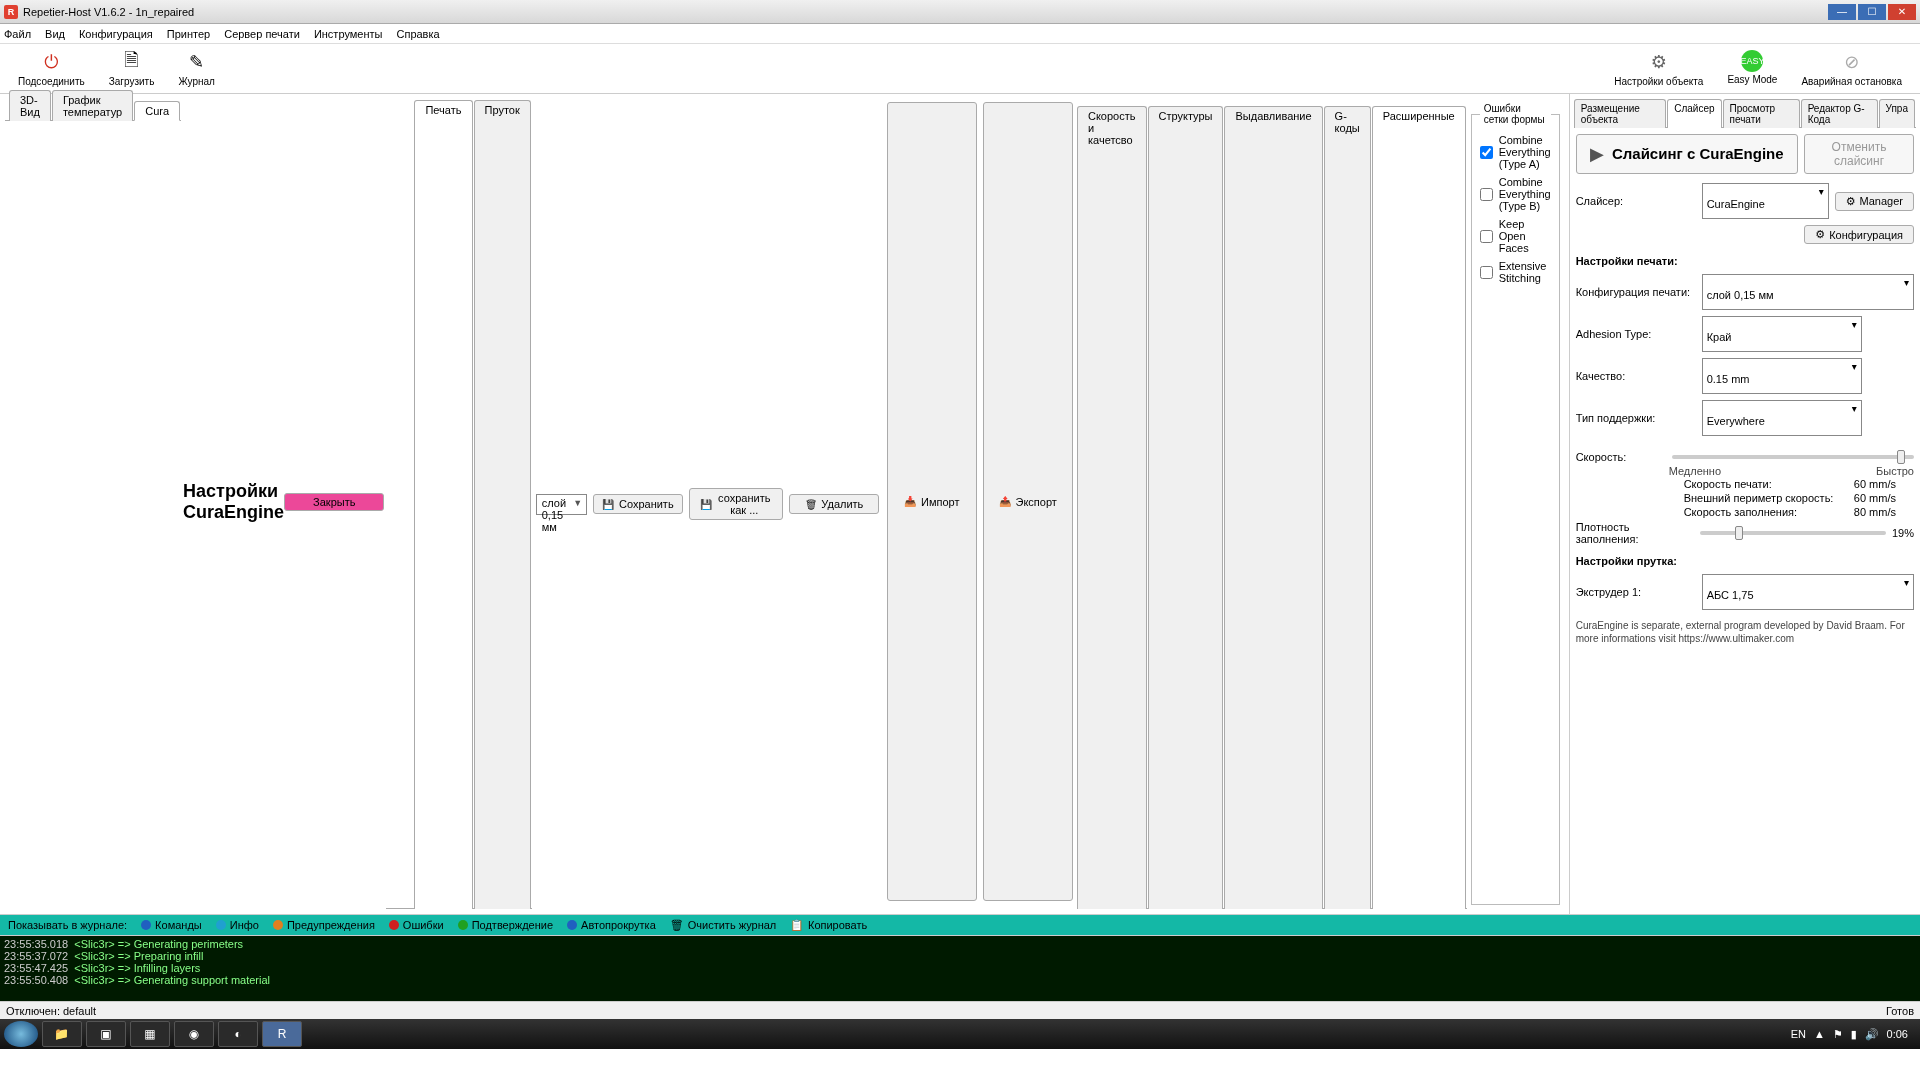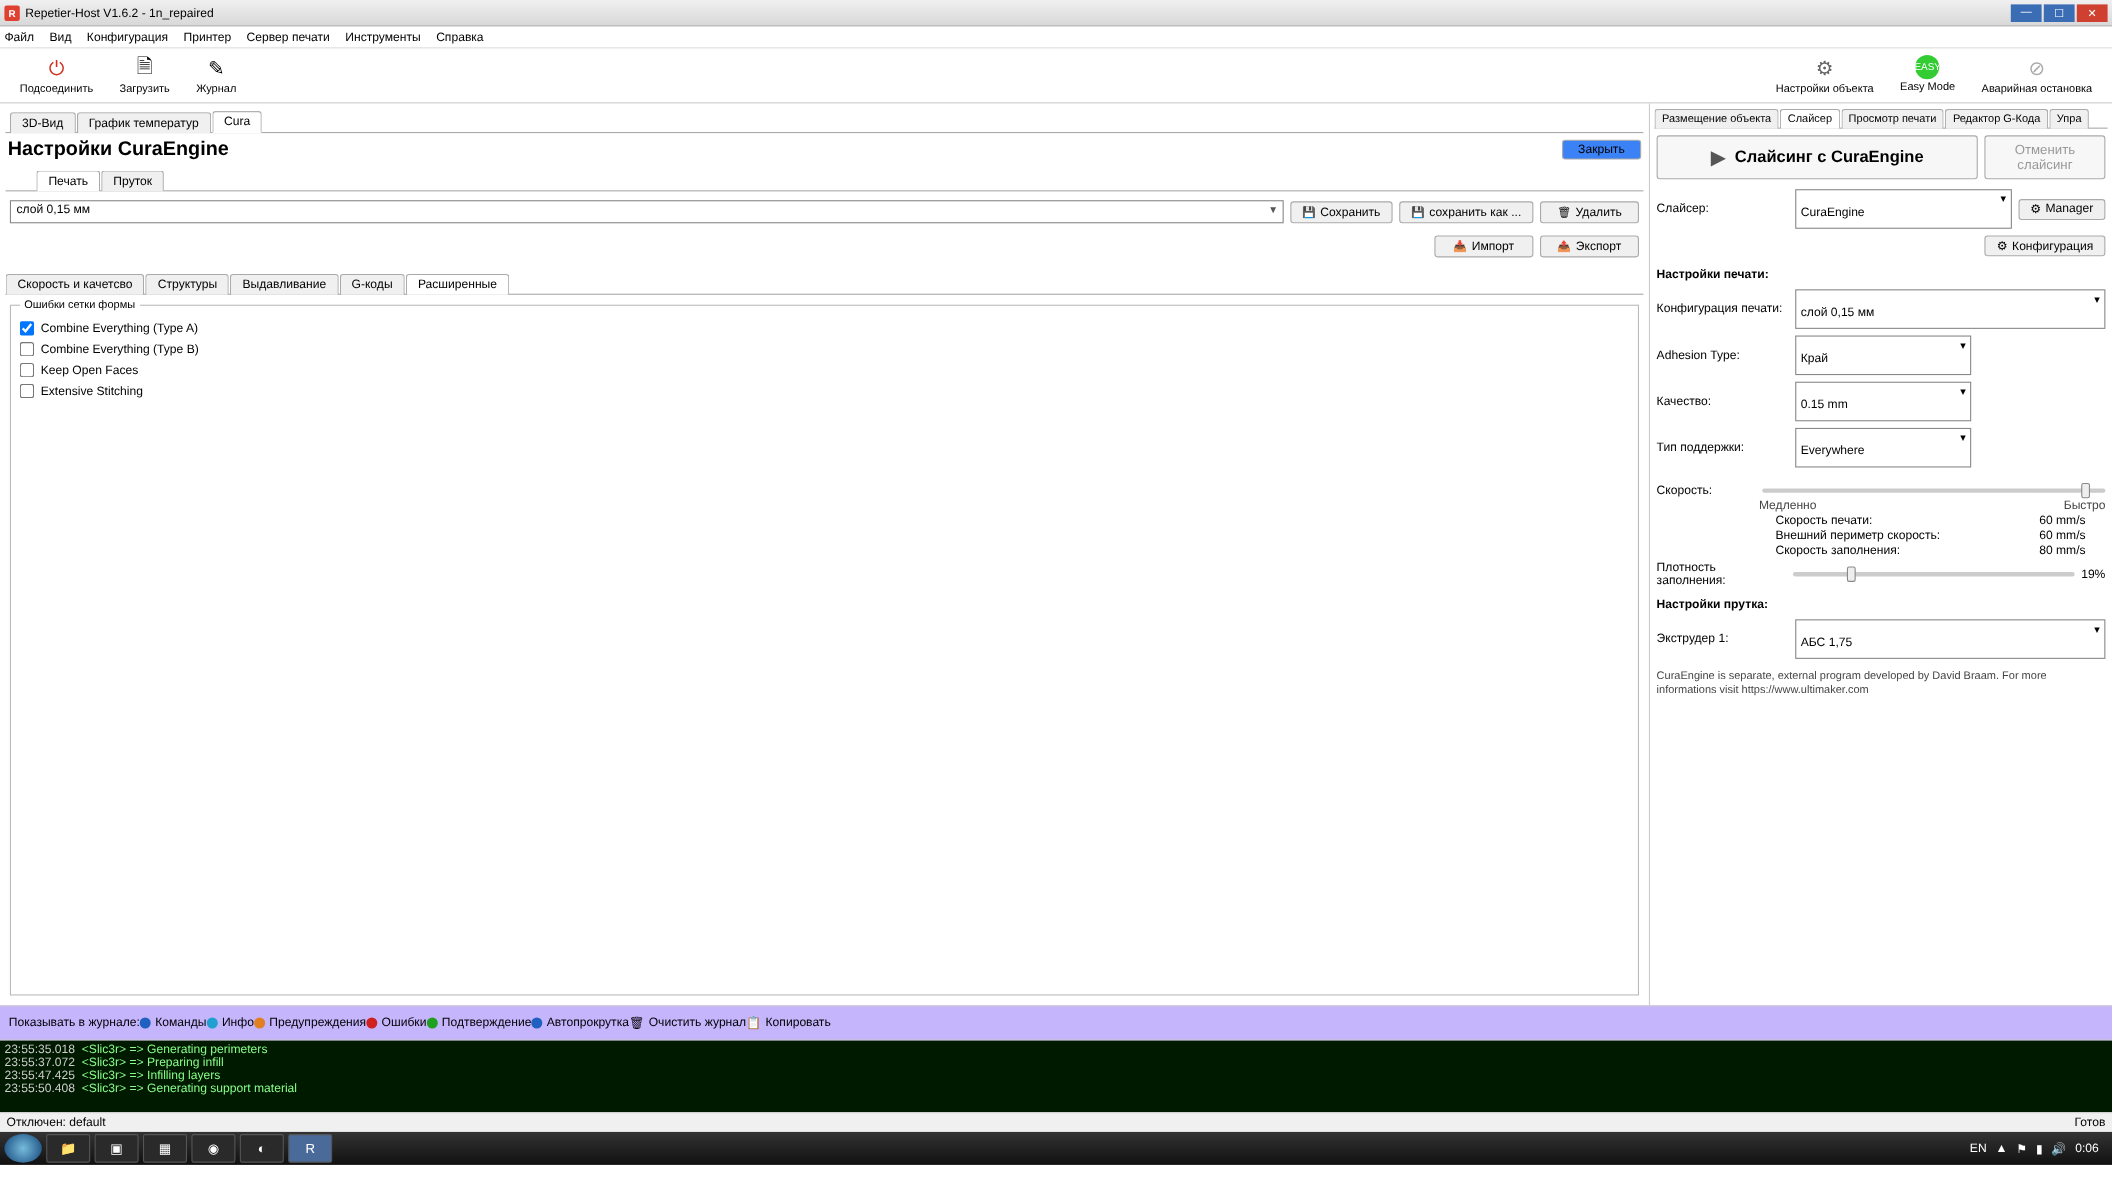--- a/index.html
+++ b/index.html
@@ -18,25 +18,25 @@
 .toolbar { height: 50px; display: flex; align-items: center; padding: 0 6px; border-bottom: 1px solid #ccc; }
 .tool-btn { display: flex; flex-direction: column; align-items: center; padding: 2px 12px; cursor: pointer; }
 .tool-icon { width: 24px; height: 24px; display: flex; align-items: center; justify-content: center; font-size: 18px; }
 .tool-icon.connect { color: #d03020; }
 .tool-label { font-size: 10px; margin-top: 2px; }
 .toolbar-right { margin-left: auto; display: flex; }
 .tabs-row { height: 22px; display: flex; align-items: flex-end; padding-left: 4px; border-bottom: 1px solid #aaa; }
 .tab { padding: 3px 10px; border: 1px solid #aaa; border-bottom: none; margin-right: 1px; cursor: pointer; background: #f0f0f0; border-radius: 3px 3px 0 0; position: relative; top: 1px; }
 .tab.active { background: #fff; border-bottom: 1px solid #fff; }
 .main-split { display: flex; height: 820px; }
-.left-pane { flex: 1; padding: 5px; display: flex; flex-direction: column; border-right: 1px solid #ccc; }
+.left-pane { flex: 1; padding: 5px; display: flex; flex-direction: row; border-right: 1px solid #ccc; }
 .right-pane { width: 420px; padding: 4px; display: flex; flex-direction: column; overflow: hidden; }
 .page-header { display: flex; align-items: center; padding: 4px 2px 8px 2px; }
 .page-title { font-size: 18px; font-weight: bold; }
-.close-btn { margin-left: auto; padding: 2px 14px; border: 1px solid #aaa; background: #3b82f6; border-radius: 3px; cursor: pointer; }
+.close-btn { margin-left: auto; padding: 2px 28px; border: 1px solid #aaa; background: #ec4899; border-radius: 3px; cursor: pointer; }
 .sub-tabs { display: flex; border-bottom: 1px solid #aaa; padding-left: 28px; }
 .sub-tab { padding: 3px 10px; border: 1px solid #aaa; border-bottom: none; margin-right: 1px; cursor: pointer; background: #f0f0f0; border-radius: 3px 3px 0 0; position: relative; top: 1px; }
 .sub-tab.active { background: #fff; }
 .config-row { display: flex; gap: 6px; padding: 8px 4px; align-items: center; }
 .dropdown { flex: 1; height: 21px; border: 1px solid #888; padding: 2px 20px 2px 5px; background: #fff; position: relative; cursor: pointer; }
 .dropdown::after { content: "▼"; position: absolute; right: 4px; top: 3px; font-size: 9px; color: #555; }
 .small-btn { padding: 3px 10px; border: 1px solid #aaa; background: #f0f0f0; border-radius: 3px; cursor: pointer; min-width: 90px; text-align: center; display: flex; align-items: center; justify-content: center; gap: 4px; }
 .small-btn .icn { font-size: 10px; }
 .config-row2 { display: flex; justify-content: flex-end; gap: 6px; padding: 3px 4px 8px 4px; }
 .adv-tabs { display: flex; border-bottom: 1px solid #aaa; margin-top: 6px; }
@@ -58,21 +58,21 @@
 .kv-select::after { content: "▾"; position: absolute; right: 4px; top: 2px; font-size: 10px; }
 .btn-mgr { padding: 2px 10px; border: 1px solid #aaa; background: #f0f0f0; border-radius: 3px; cursor: pointer; display: flex; align-items: center; gap: 4px; }
 .section-head { font-weight: bold; padding: 8px 2px 4px 2px; }
 .slider-row { display: flex; align-items: center; padding: 2px 2px; gap: 6px; }
 .slider { flex: 1; height: 4px; background: #ccc; position: relative; border-radius: 2px; }
 .slider-thumb { position: absolute; width: 8px; height: 14px; background: #eee; border: 1px solid #888; top: -5px; border-radius: 2px; }
 .speed-labels { display: flex; justify-content: space-between; padding: 0 2px; font-size: 10px; color: #444; }
 .speed-info { padding-left: 110px; font-size: 10px; }
 .speed-info-row { display: flex; justify-content: space-between; padding: 1px 20px 1px 0; }
 .note { font-size: 10px; color: #444; padding: 6px 2px; line-height: 1.3; }
-.log-filter { height: 32px; display: flex; align-items: center; padding: 0 8px; border-top: 1px solid #ccc; border-bottom: 1px solid #ccc; background: #c4b5fd; }
+.log-filter { height: 22px; display: flex; align-items: center; gap: 14px; padding: 0 8px; border-top: 1px solid #ccc; border-bottom: 1px solid #ccc; background: #14b8a6; }
 .log-filter .fitem { display: flex; align-items: center; gap: 4px; cursor: pointer; }
 .dot { width: 10px; height: 10px; border-radius: 50%; display: inline-block; }
 .dot.blue { background: #2060c0; }
 .dot.cyan { background: #20a0d0; }
 .dot.orange { background: #e08020; }
 .dot.red { background: #d02020; }
 .dot.green { background: #20a020; }
 .log-area { height: 65px; background: #001a00; color: #8f8; font-family: "Courier New", monospace; font-size: 11px; padding: 2px 4px; overflow: hidden; }
 .log-line { white-space: pre; }
 .log-ts { color: #ccc; }

